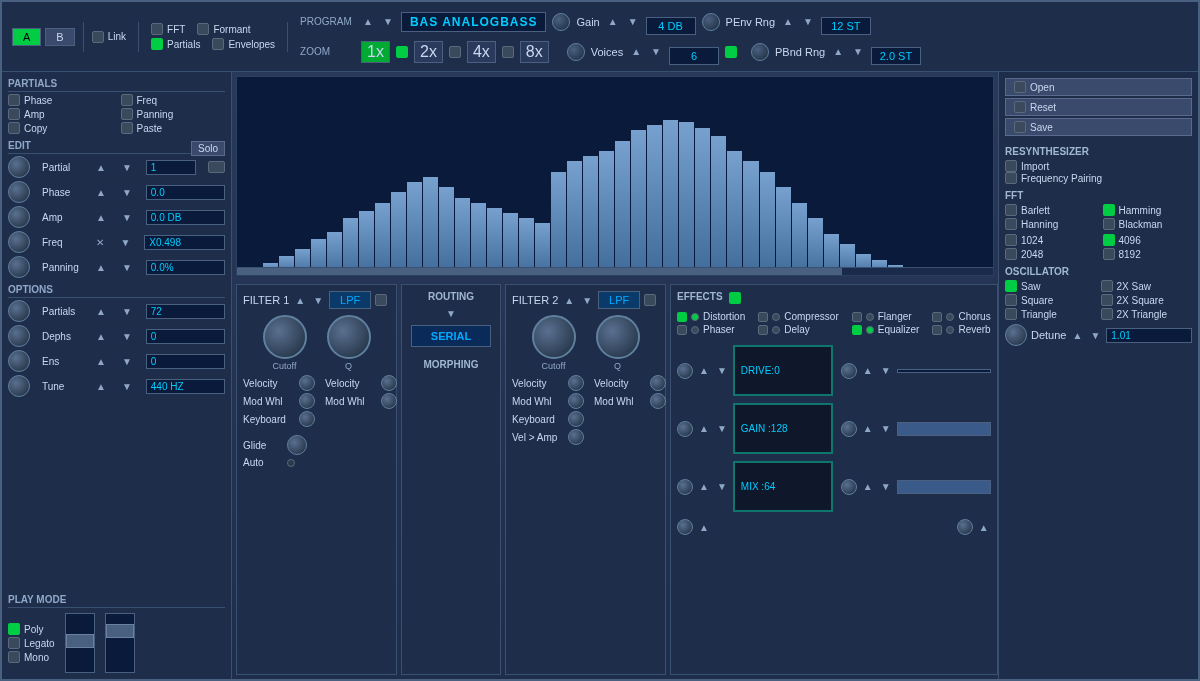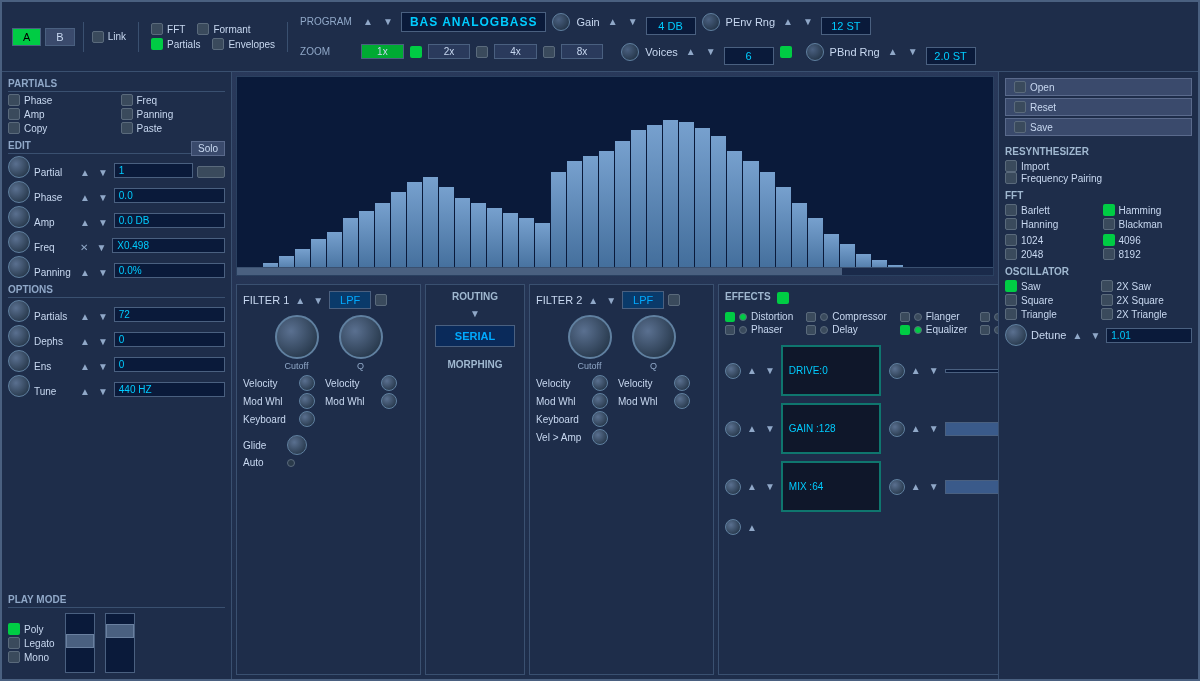--- a/index.html
+++ b/index.html
@@ -75,22 +75,22 @@
       padding: 2px 6px;
       font-size: 11px;
       min-width: 50px;
       text-align: center;
       margin-top: 9px;
     }
     .zoom-btn {
       background: #2a3a5c;
       border: 1px solid #4a6080;
       color: #c8d8f0;
-      padding: 1px 15px;
-      font-size: 10px;
+      padding: 1px 5px;
+      font-size: 16px;
       cursor: pointer;
     }
     .zoom-active { background: #00aa33; }
     .knob-sm {
       width: 18px; height: 18px;
       background: radial-gradient(circle at 35% 35%, #4a6080, #1a2a3a);
       border-radius: 50%;
       border: 1px solid #6080a0;
       display: inline-block;
       flex-shrink: 0;
@@ -148,22 +148,22 @@
       font-size: 10px;
     }
     .partials-grid {
       display: grid;
       grid-template-columns: 1fr 1fr;
       gap: 2px 8px;
     }
     .edit-section { display: flex; flex-direction: column; gap: 3px; }
     .edit-row {
       display: flex;
-      align-items: flex-end;
-      gap: 4px;
+      align-items: center;
+      gap: 12px;
     }
     .knob-med {
       width: 22px; height: 22px;
       background: radial-gradient(circle at 35% 35%, #5a7090, #1a2a3a);
       border-radius: 50%;
       border: 1px solid #6080a0;
       display: inline-block;
       flex-shrink: 0;
     }
     .edit-value {
@@ -267,21 +267,21 @@
     .bottom-center {
       display: flex;
       gap: 4px;
       padding: 4px;
       flex: 1;
     }
     .filter-box {
       background: #1e2d4a;
       border: 1px solid #3a5070;
       padding: 6px;
-      width: 185px;
+      width: 161px;
       flex-shrink: 0;
     }
     .filter-header {
       display: flex;
       align-items: center;
       gap: 4px;
       margin-bottom: 6px;
     }
     .filter-type {
       background: #0a3a6a;

